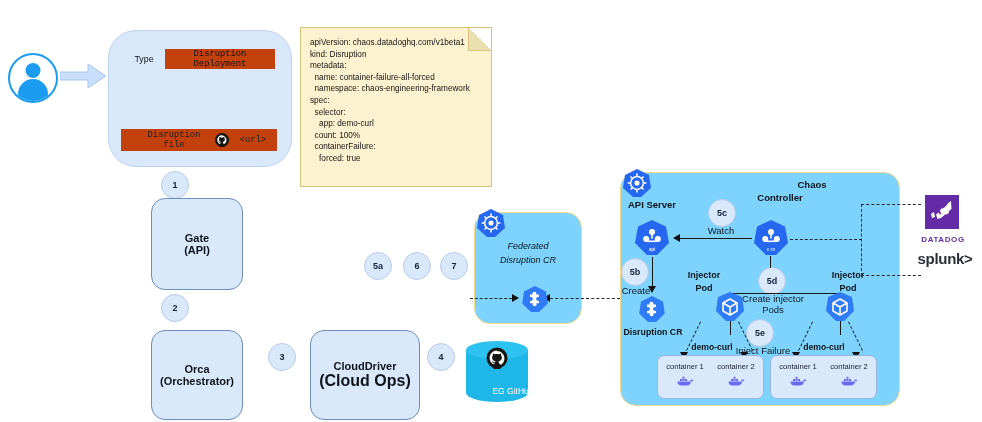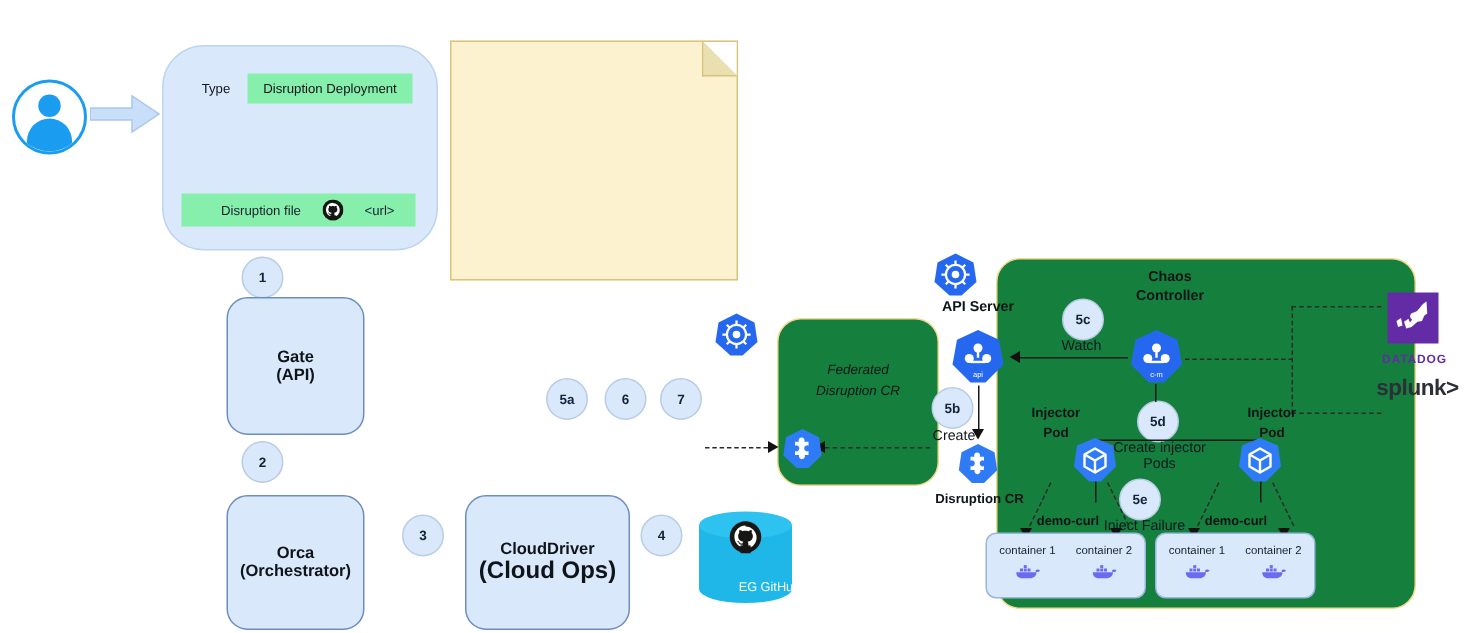--- a/index.html
+++ b/index.html
@@ -3,37 +3,37 @@
 <meta charset="utf-8">
 <style>
   html,body{margin:0;padding:0;background:#ffffff;}
   body{width:982px;height:422px;position:relative;overflow:hidden;
        font-family:"Liberation Sans","DejaVu Sans",sans-serif;color:#0f1419;}
   .abs{position:absolute;}
   .ctr{display:flex;align-items:center;justify-content:center;text-align:center;}
 
   
   .bluebox{background:#dae8fc;border:1.3px solid #6c8ebf;border-radius:14px;}
-  .panel-tan{background:#15803d;border:1.6px solid #f3d98b;border-radius:16px;margin-left:44px;}
+  .panel-tan{background:#7dd3fc;border:1.6px solid #f3d98b;border-radius:16px;}
   .badge{width:26px;height:26px;border-radius:50%;background:#dae8fc;
          border:1.2px solid #b8cce4;font-size:9px;font-weight:bold;color:#16213a;}
   .lbl{font-size:9.5px;color:#10161f;}
   .bold{font-weight:bold;}
 
   
   .avatar{width:46px;height:46px;border-radius:50%;background:#ffffff;
           border:2.6px solid #1a9cf0;overflow:hidden;}
   .av-head{position:absolute;left:50%;top:8px;transform:translateX(-50%);
            width:15px;height:15px;border-radius:50%;background:#1a9cf0;}
   .av-body{position:absolute;left:50%;top:24px;transform:translateX(-50%);
            width:30px;height:22px;border-radius:15px 15px 0 0;background:#1a9cf0;}
 
   
   .formcard{background:#dae8fc;border:1.3px solid #bdd3ee;border-radius:28px;}
-  .frow{background:#86efac;}
+  .frow{background:#c2410c;font-family:Liberation Mono, monospace;}
   .fcell{font-size:8.8px;color:#16202c;}
 
   
   .note{background:#fdf2cf;border:1px solid #d9c27a;box-shadow:0 0 0 0 transparent;}
   .note-fold{position:absolute;right:0;top:0;width:22px;height:22px;
      background:linear-gradient(225deg,#ffffff 0 50%,#eadfae 50% 100%);
      border-left:1px solid #d9c27a;border-bottom:1px solid #d9c27a;}
   .note pre{margin:0;font-family:"Liberation Sans","DejaVu Sans",sans-serif;
      font-size:8.2px;line-height:11.6px;color:#141414;white-space:pre;}
 
@@ -83,20 +83,31 @@
       <circle cx="7" cy="7" r="7" fill="#161614"></circle>
       <path d="M7 2.2c-2.6 0-4.7 2.1-4.7 4.7 0 2.1 1.3 3.8 3.2 4.4.2 0 .3-.1.3-.3v-.8c-1.3.3-1.6-.6-1.6-.6-.2-.5-.5-.7-.5-.7-.4-.3 0-.3 0-.3.5 0 .7.5.7.5.4.7 1.1.5 1.4.4 0-.3.2-.5.3-.7-1.1-.1-2.2-.5-2.2-2.3 0-.5.2-.9.5-1.2 0-.2-.2-.6 0-1.2 0 0 .4-.1 1.3.5.4-.1.8-.2 1.2-.2.4 0 .8 0 1.2.2.9-.6 1.3-.5 1.3-.5.2.6 0 1 0 1.2.3.3.5.7.5 1.2 0 1.8-1.1 2.2-2.2 2.3.2.2.3.5.3 1v1.4c0 .2.1.3.3.3 1.9-.6 3.2-2.4 3.2-4.4 0-2.6-2.1-4.7-4.7-4.7z" fill="#fff"></path>
       <rect x="4.9" y="10.6" width="4.2" height="3.4" fill="#161614"></rect>
     </svg>
     <div class="abs ctr fcell" style="left:110px;top:2px;width:44px;height:18px;">&lt;url&gt;</div>
   </div>
 </div>
 
 <div class="abs note" style="left:300px;top:27px;width:190px;height:158px;">
   <div class="note-fold"></div>
+  <pre style="padding:9px 0 0 9px;">apiVersion: chaos.datadoghq.com/v1beta1
+kind: Disruption
+metadata:
+  name: container-failure-all-forced
+  namespace: chaos-engineering-framework
+spec:
+  selector:
+    app: demo-curl
+  count: 100%
+  containerFailure:
+    forced: true</pre>
 </div>
 
 <div class="abs badge ctr" style="left:161px;top:171px;">1</div>
 <div class="abs bluebox ctr" style="left:151px;top:198px;width:90px;height:90px;flex-direction:column;">
   <div class="bold" style="font-size:11px;">Gate</div>
   <div class="bold" style="font-size:11px;">(API)</div>
 </div>
 <div class="abs badge ctr" style="left:161px;top:294px;">2</div>
 <div class="abs bluebox ctr" style="left:151px;top:330px;width:90px;height:88px;flex-direction:column;">
   <div class="bold" style="font-size:11px;">Orca</div>
@@ -157,21 +168,21 @@
 <svg class="abs" width="30" height="30" style="left:622px;top:168px;">
   <polygon points="15,1 27,7 29,20 19,29 11,29 1,20 3,7" fill="#2568ef"></polygon>
   <g stroke="#fff" stroke-width="1.5" fill="none">
     <circle cx="15" cy="15" r="6.4"></circle>
       <circle cx="15" cy="15" r="1.8" fill="#fff"></circle>
     <path d="M15 8.6v-3M15 21.4v3M8.6 15h-3M21.4 15h3M10.5 10.5l-2-2M19.5 19.5l2 2M19.5 10.5l2-2M10.5 19.5l-2 2"></path>
   </g>
 </svg>
 
 <div class="abs ctr bold" style="left:612px;top:197px;width:80px;height:14px;font-size:9.5px;">API Server</div>
-<div class="abs ctr bold" style="left:740px;top:178px;width:80px;height:13px;font-size:9.5px;">Chaos</div>
+<div class="abs ctr bold" style="left:772px;top:178px;width:80px;height:13px;font-size:9.5px;">Chaos</div>
 <div class="abs ctr bold" style="left:740px;top:191px;width:80px;height:13px;font-size:9.5px;">Controller</div>
 
 <svg class="abs" width="38" height="38" style="left:633px;top:219px;">
   <polygon points="19,1 33,7.5 36,24 24,36 14,36 2,24 5,7.5" fill="#2568ef"></polygon>
   <g fill="#fff">
     <circle cx="19" cy="13" r="3"></circle>
       <circle cx="13.2" cy="20" r="3"></circle>
       <circle cx="24.8" cy="20" r="3"></circle>
     <rect x="18.2" y="15.5" width="1.6" height="4"></rect>
       <rect x="14.2" y="21.5" width="9.6" height="1.6"></rect>

